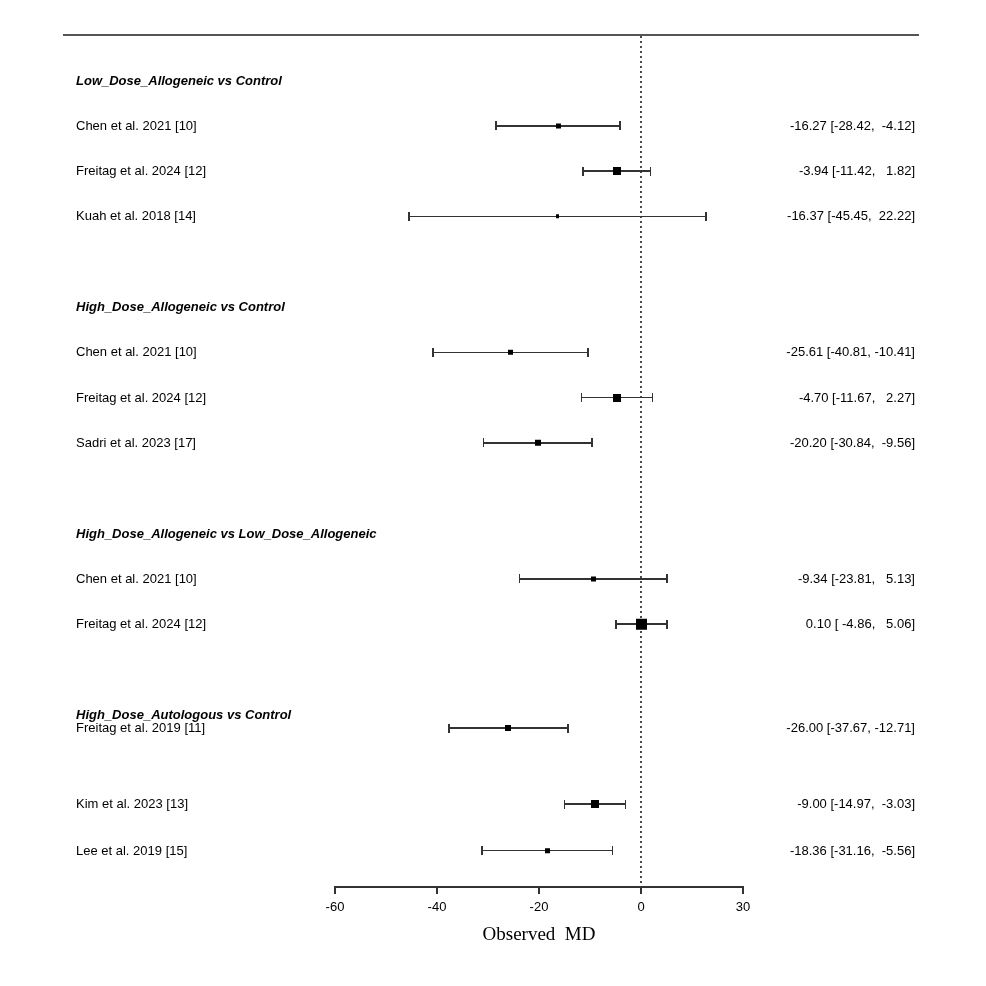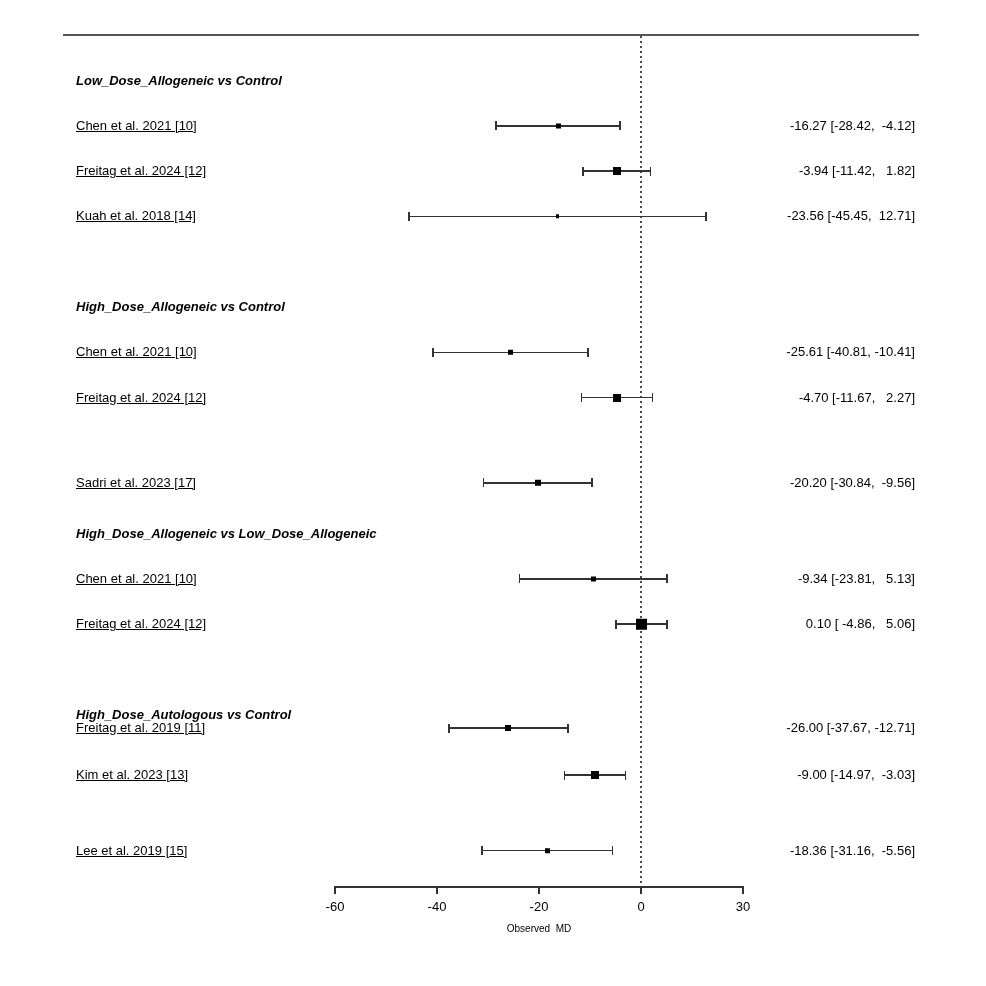--- a/index.html
+++ b/index.html
@@ -46,21 +46,20 @@
     height: 26px;
   }
   .study-label {
     position: absolute;
     left: 76px;
     top: 0;
     height: 26px;
     line-height: 26px;
     font-size: 13px;
     white-space: pre;
-    text-decoration: underline;
   }
   .ci-bar {
     position: absolute;
     top: 50%;
     height: 1.5px;
     margin-top: -0.75px;
     background: #333333;
   }
   .ci-cap {
     position: absolute;
@@ -107,22 +106,23 @@
     width: 60px;
     margin-left: -30px;
     text-align: center;
     font-size: 13px;
   }
   .xlab {
     position: absolute;
     top: 923px;
     left: 539px;
     transform: translateX(-50%);
-    font-size: 10px;
-    white-space: pre;
+    font-size: 19px;
+    white-space: pre;
+    font-family: Liberation Serif, serif;
   }
 </style>
 </head>
 <body>
 
 <div class="canvas">
   <div class="top-rule"></div>
   <div class="zero-line"></div>
 
   <div id="rows">
@@ -142,40 +142,40 @@
         <div class="ci-cap" style="left: 649.532px;"></div>
         <div class="effect-marker" style="width: 8px; height: 8px; left: 612.52px; background: rgb(0, 0, 0);"></div>
         <span class="study-annotation"> -3.94 [-11.42,   1.82]</span>
       </div>
       <div class="study-row" style="top: 203.4px;">
         <span class="study-label">Kuah et al. 2018 [14]</span>
         <div class="ci-bar" style="left: 409.205px; width: 296.616px;"></div>
         <div class="ci-cap" style="left: 408.455px;"></div>
         <div class="ci-cap" style="left: 705.071px;"></div>
         <div class="effect-marker" style="width: 3.5px; height: 3.5px; left: 555.763px; background: rgb(0, 0, 0);"></div>
-        <span class="study-annotation">-23.56 [-45.45,  12.71]</span>
+        <span class="study-annotation">-16.37 [-45.45,  22.22]</span>
       </div>
       <div class="group-header" style="top: 294px;">High_Dose_Allogeneic vs Control</div>
       <div class="study-row" style="top: 339.3px;">
         <span class="study-label">Chen et al. 2021 [10]</span>
         <div class="ci-bar" style="left: 432.869px; width: 155.04px;"></div>
         <div class="ci-cap" style="left: 432.119px;"></div>
         <div class="ci-cap" style="left: 587.159px;"></div>
         <div class="effect-marker" style="width: 4.5px; height: 4.5px; left: 508.139px; background: rgb(0, 0, 0);"></div>
         <span class="study-annotation">-25.61 [-40.81, -10.41]</span>
       </div>
       <div class="study-row" style="top: 384.6px;">
         <span class="study-label">Freitag et al. 2024 [12]</span>
         <div class="ci-bar" style="left: 581.483px; width: 71.094px;"></div>
         <div class="ci-cap" style="left: 580.733px;"></div>
         <div class="ci-cap" style="left: 651.827px;"></div>
         <div class="effect-marker" style="width: 8px; height: 8px; left: 613.03px; background: rgb(0, 0, 0);"></div>
         <span class="study-annotation"> -4.70 [-11.67,   2.27]</span>
       </div>
-      <div class="study-row" style="top: 429.9px; margin-top: 40px;">
+      <div class="study-row" style="top: 429.9px;">
         <span class="study-label">Sadri et al. 2023 [17]</span>
         <div class="ci-bar" style="left: 483.716px; width: 108.528px;"></div>
         <div class="ci-cap" style="left: 482.966px;"></div>
         <div class="ci-cap" style="left: 591.494px;"></div>
         <div class="effect-marker" style="width: 6.5px; height: 6.5px; left: 534.73px; background: rgb(0, 0, 0);"></div>
         <span class="study-annotation">-20.20 [-30.84,  -9.56]</span>
       </div>
       <div class="group-header" style="top: 520.5px;">High_Dose_Allogeneic vs Low_Dose_Allogeneic</div>
       <div class="study-row" style="top: 565.8px;">
         <span class="study-label">Chen et al. 2021 [10]</span>
@@ -195,21 +195,21 @@
       </div>
       <div class="group-header" style="top: 701.7px;">High_Dose_Autologous vs Control</div>
       <div class="study-row" style="top: 715px;">
         <span class="study-label">Freitag et al. 2019 [11]</span>
         <div class="ci-bar" style="left: 448.883px; width: 119.034px;"></div>
         <div class="ci-cap" style="left: 448.133px;"></div>
         <div class="ci-cap" style="left: 567.167px;"></div>
         <div class="effect-marker" style="width: 6px; height: 6px; left: 505.4px; background: rgb(0, 0, 0);"></div>
         <span class="study-annotation">-26.00 [-37.67, -12.71]</span>
       </div>
-      <div class="study-row" style="top: 762px;">
+      <div class="study-row" style="top: 791px;">
         <span class="study-label">Kim et al. 2023 [13]</span>
         <div class="ci-bar" style="left: 564.653px; width: 60.894px;"></div>
         <div class="ci-cap" style="left: 563.903px;"></div>
         <div class="ci-cap" style="left: 624.797px;"></div>
         <div class="effect-marker" style="width: 8px; height: 8px; left: 591.1px; background: rgb(0, 0, 0);"></div>
         <span class="study-annotation"> -9.00 [-14.97,  -3.03]</span>
       </div>
       <div class="study-row" style="top: 837.6px;">
         <span class="study-label">Lee et al. 2019 [15]</span>
         <div class="ci-bar" style="left: 482.084px; width: 130.56px;"></div>

